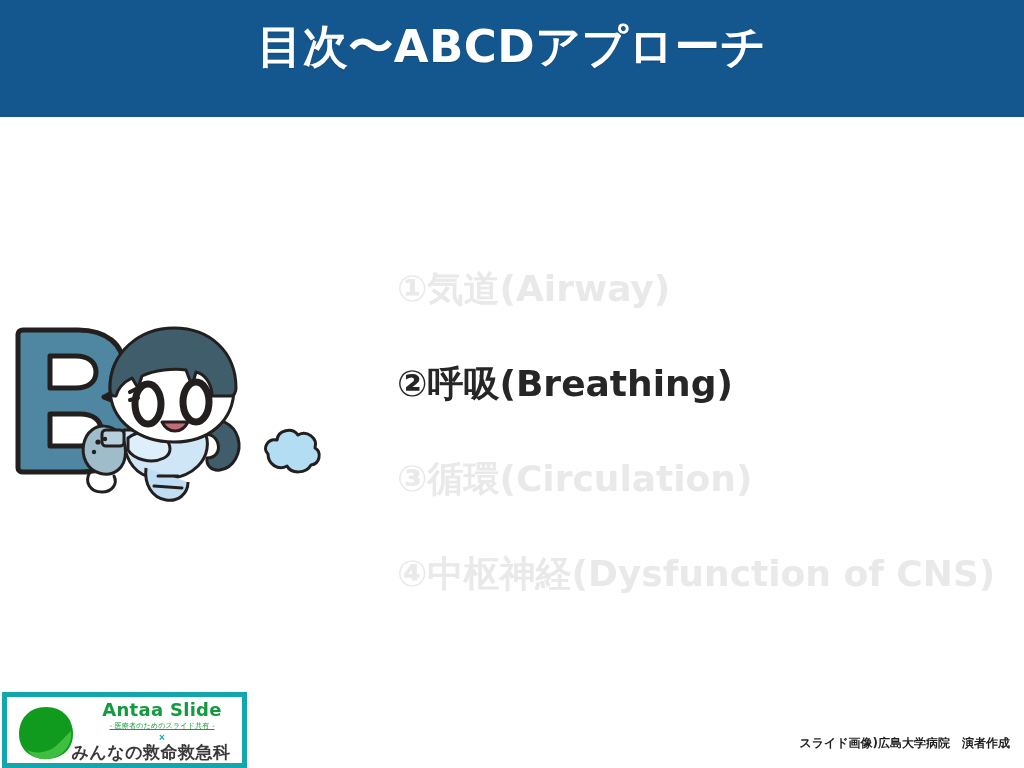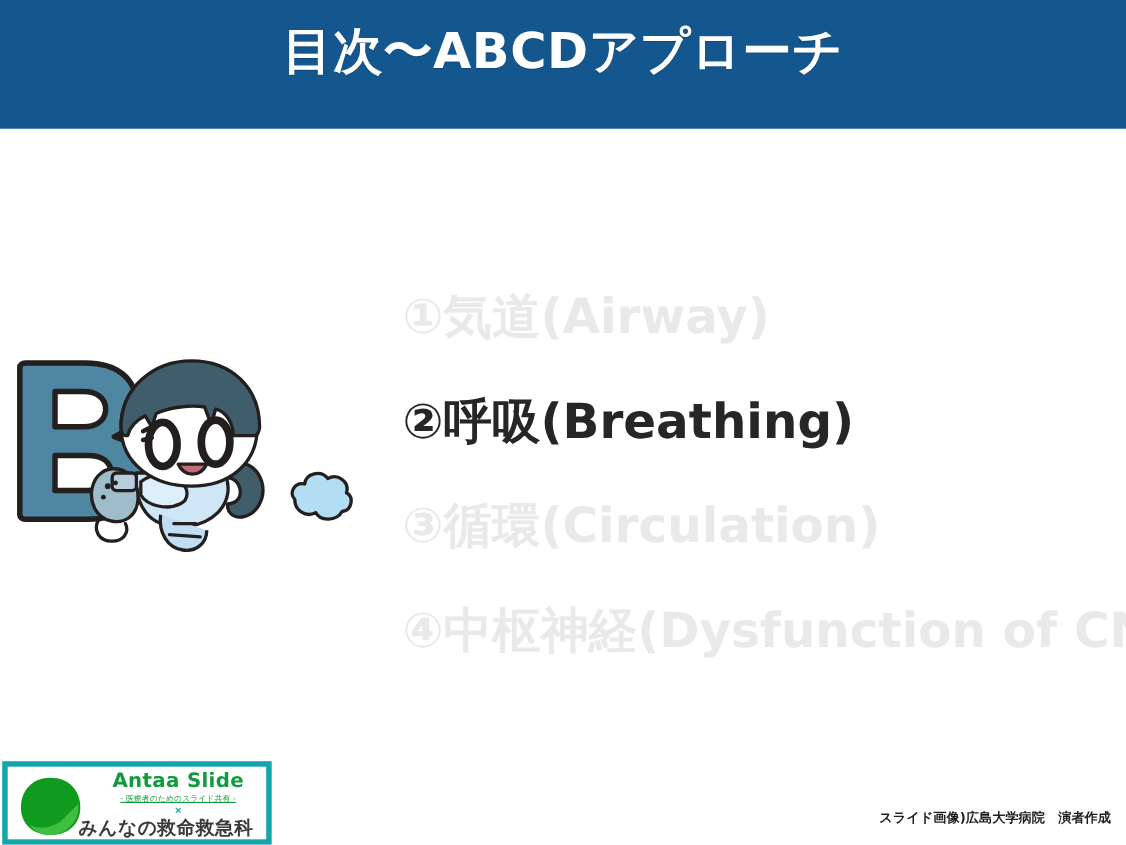--- a/index.html
+++ b/index.html
@@ -53,24 +53,25 @@
   
   .abcd-list {
     position: absolute;
     left: 366px;
     top: 258px;
     width: 650px;
   }
   .abcd-item {
     height: 95px;
     line-height: 62px;
-    font-size: 44px;
-    font-weight: bold;
-    white-space: nowrap;
-    font-family: "DejaVu Sans", "Liberation Sans", sans-serif;
+    font-size: 36px;
+    font-weight: bold;
+    white-space: nowrap;
+    font-family: "DejaVu Sans", "Liberation Sans", sans-serif;
+    margin-left: 31px;
   }
   .abcd-item.dim   { color: #E9E9E9; }
   .abcd-item.active{ color: #262626; }
 
   
   .illustration {
     position: absolute;
     left: 6px;
     top: 326px;
     width: 340px;

